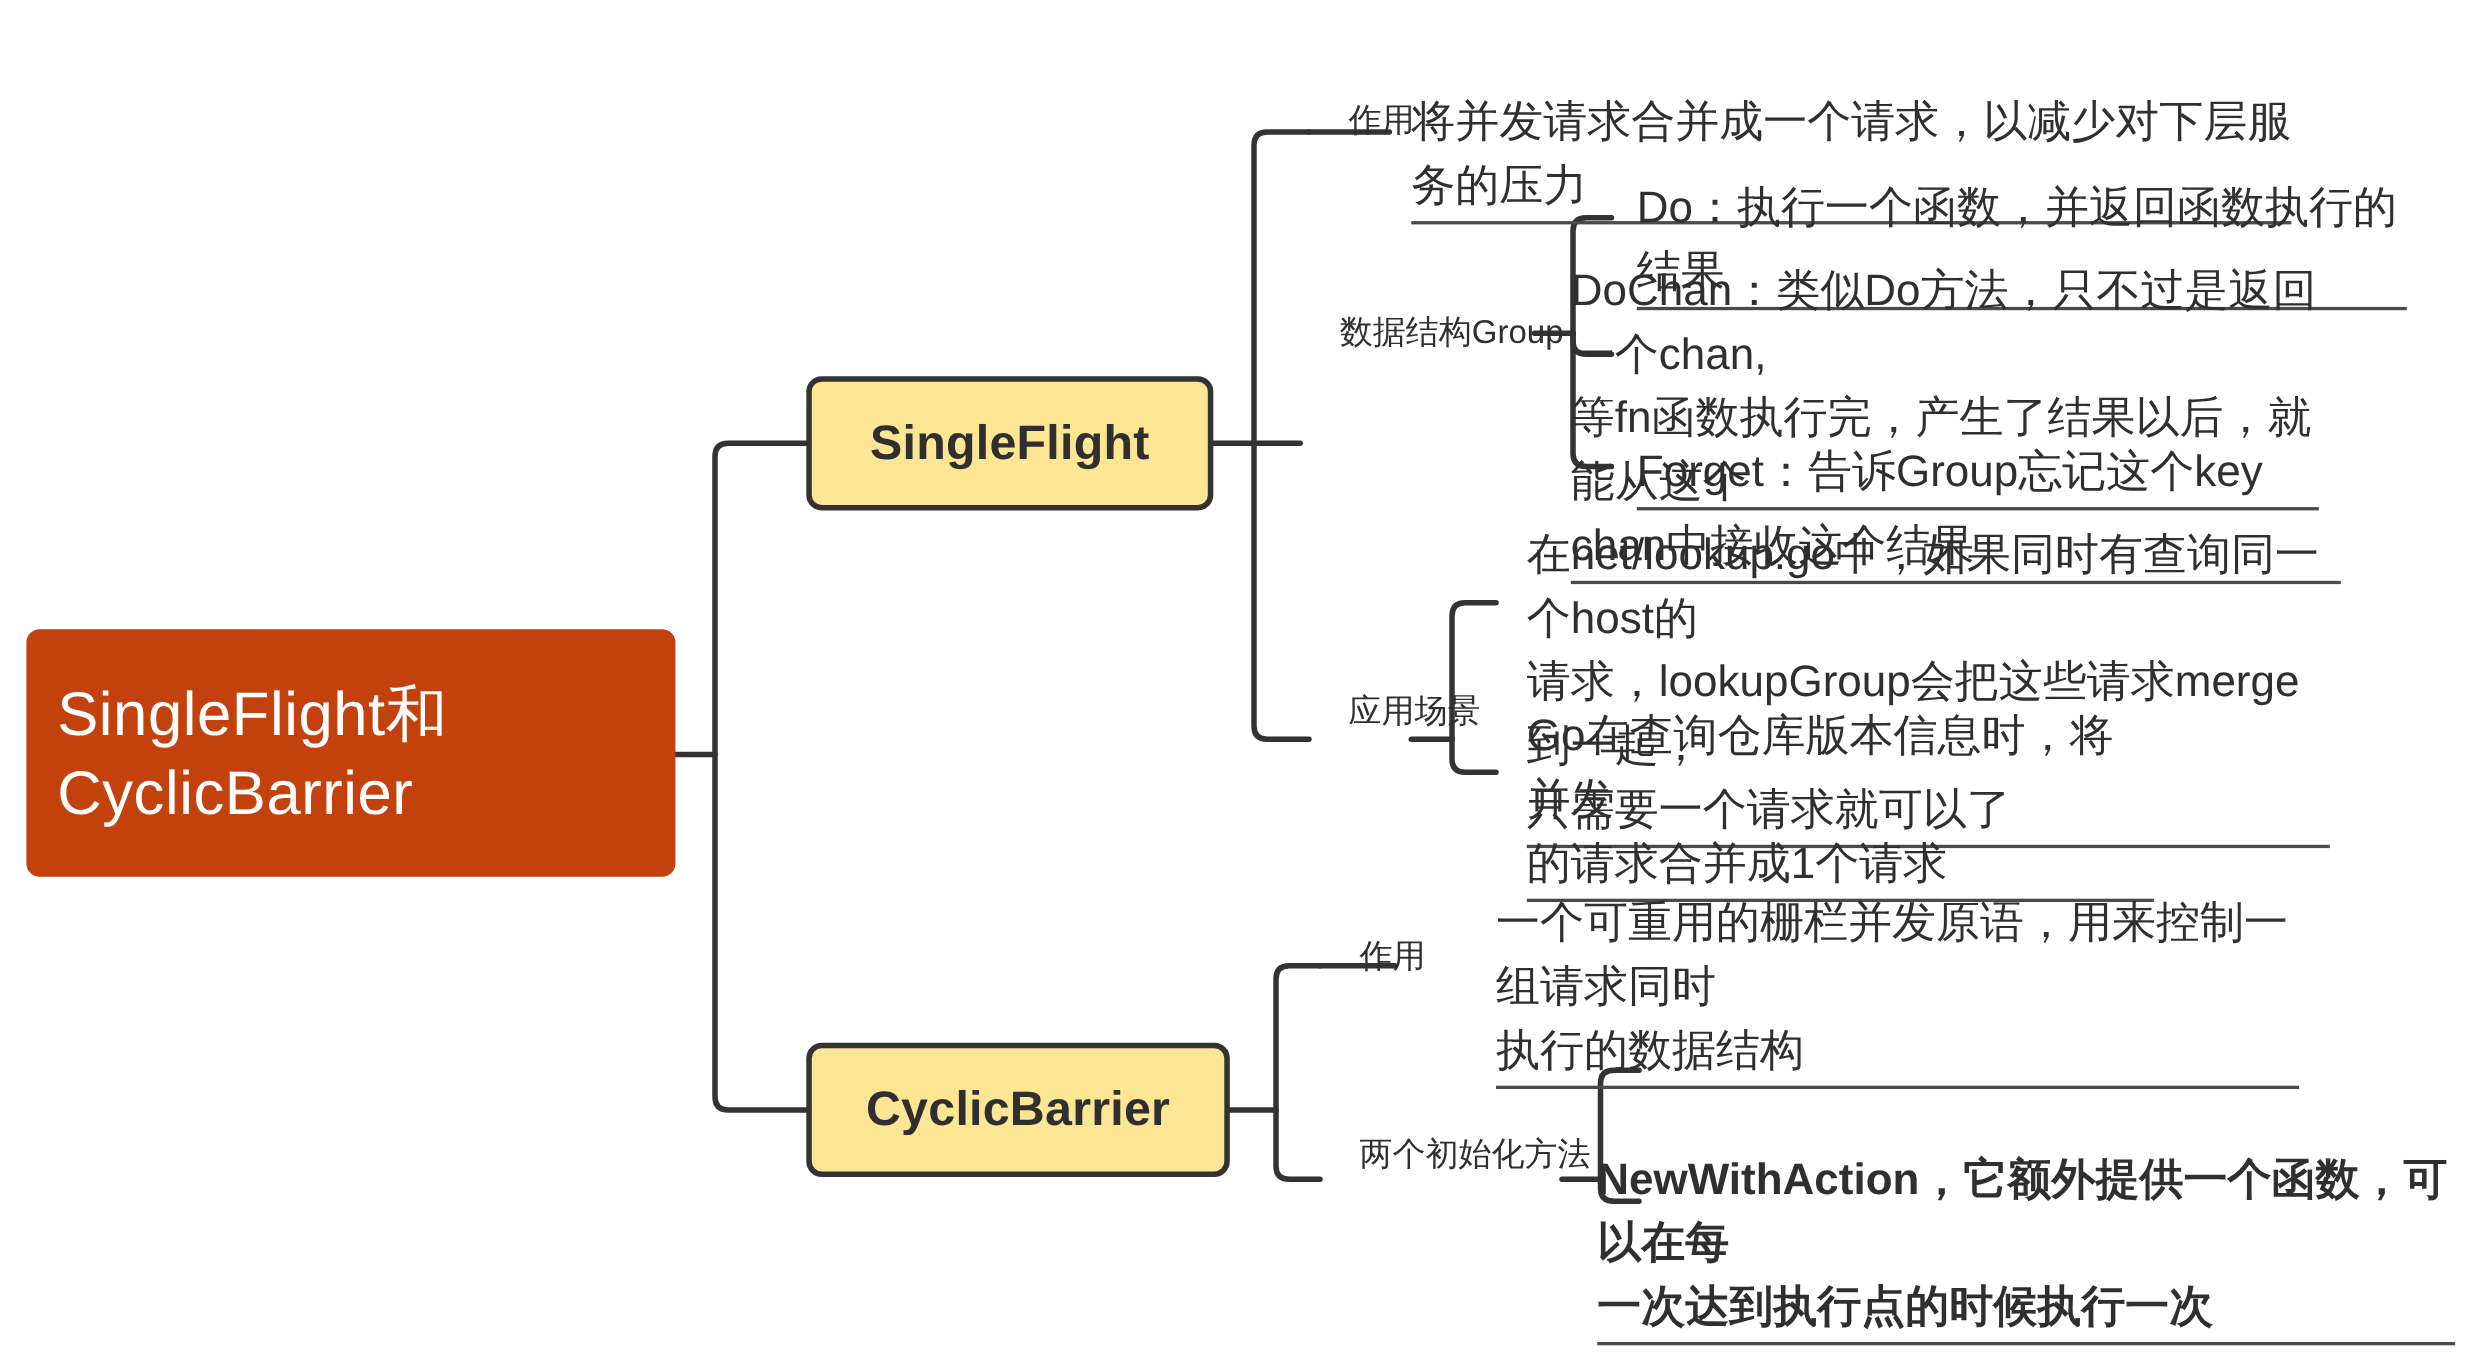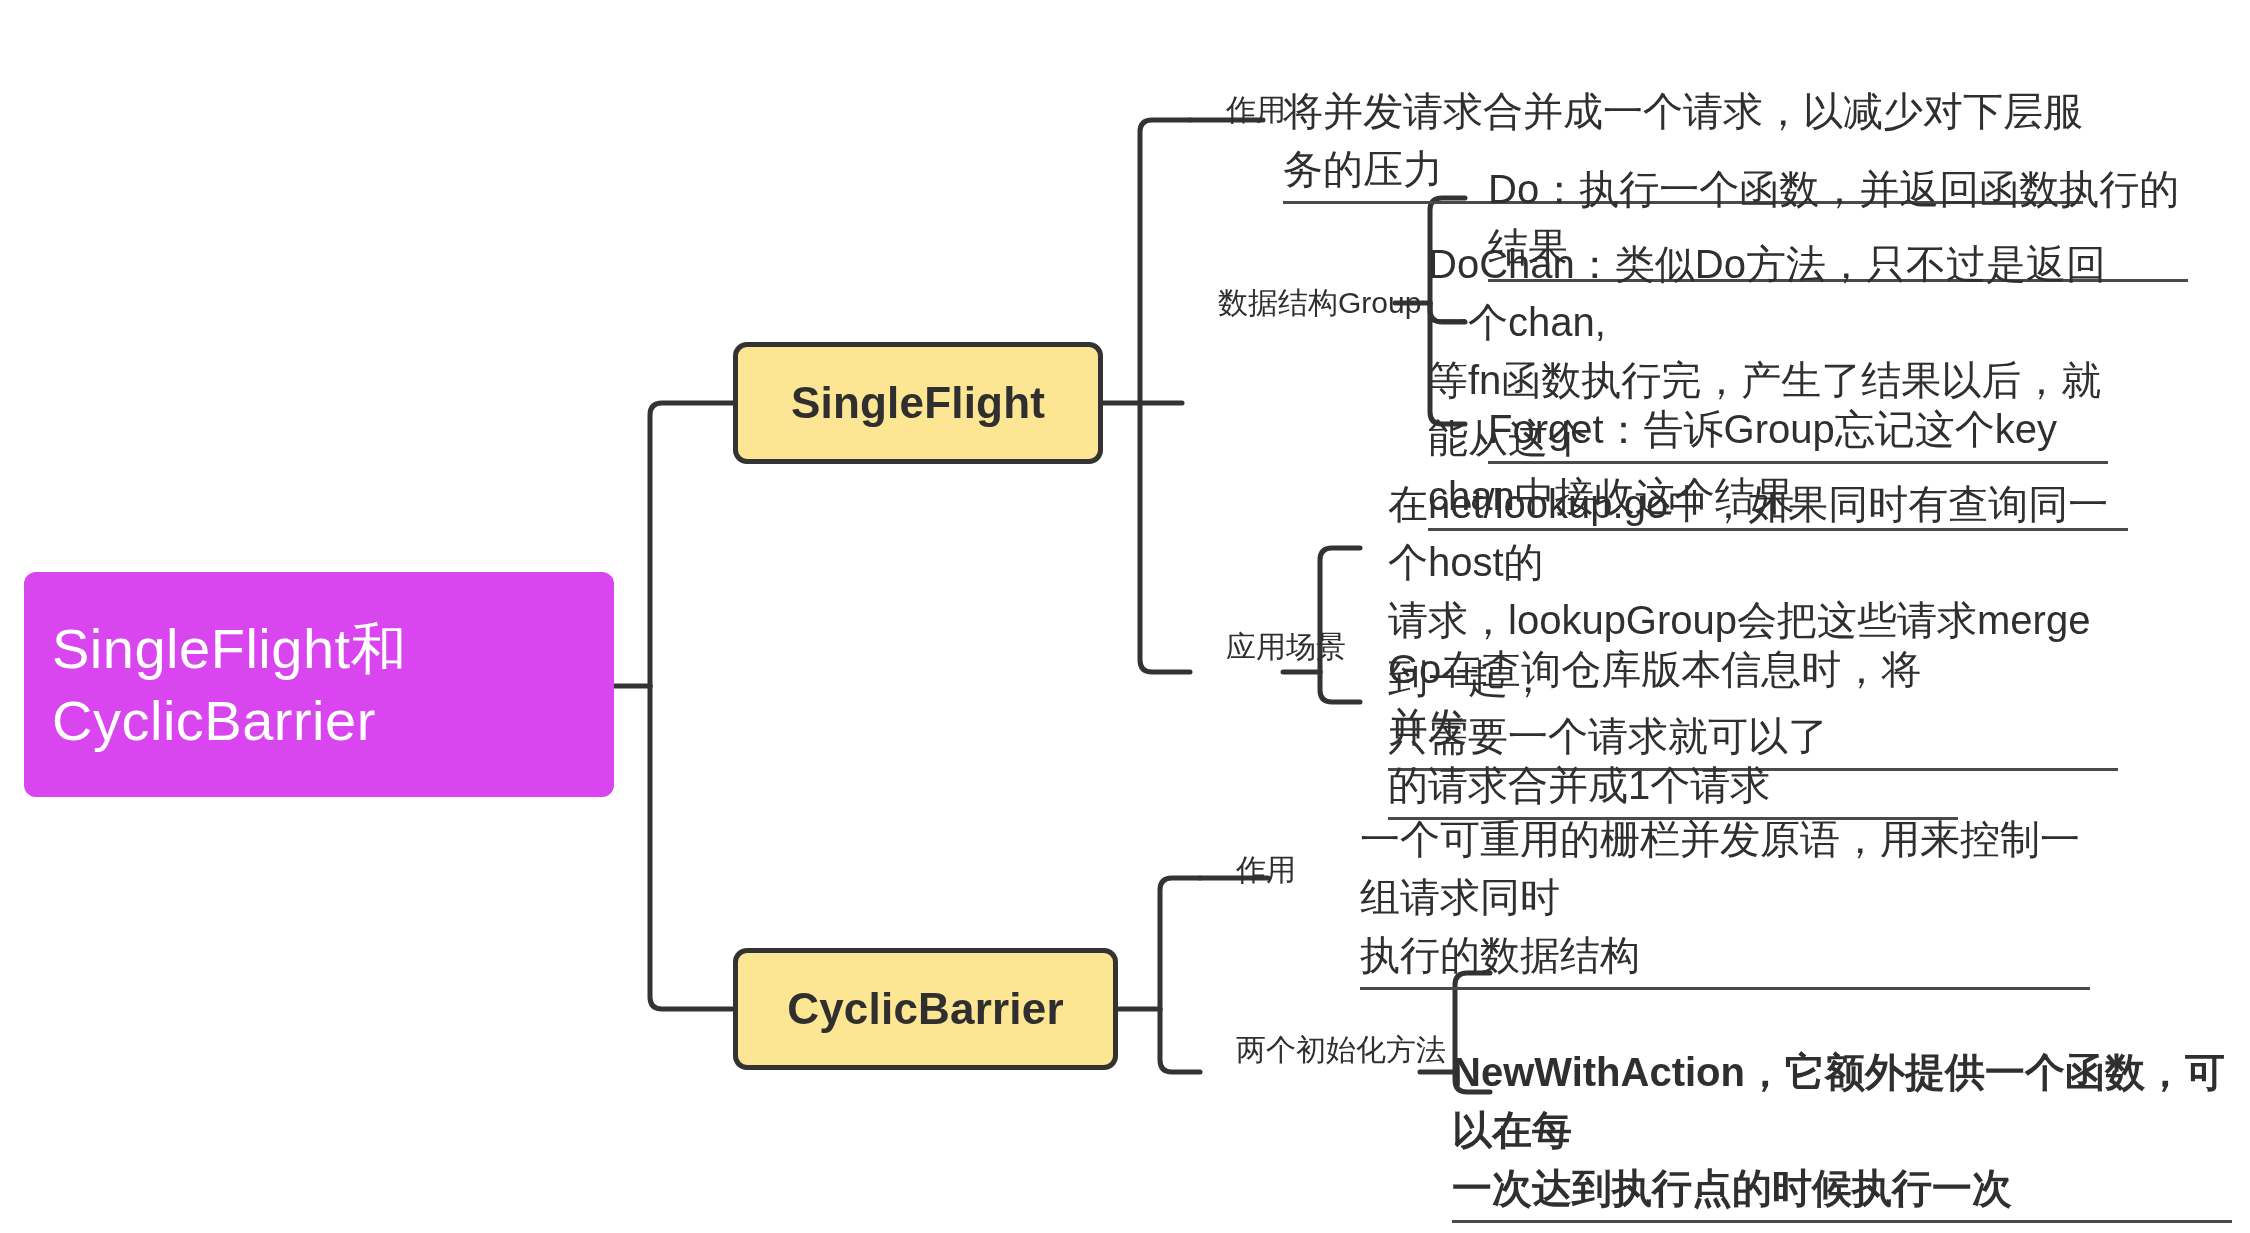--- a/index.html
+++ b/index.html
@@ -30,21 +30,21 @@
     box-sizing: border-box;
     display: flex;
     align-items: center;
     justify-content: center;
   }
   .root-node {
     left: 24px;
     top: 572px;
     width: 590px;
     height: 225px;
-    background: #d946ef;
+    background: #c2410c;
     border-radius: 12px;
     flex-direction: column;
     padding: 0 28px;
   }
   .root-line {
     color: #ffffff;
     font-size: 56px;
     line-height: 1.28;
     font-weight: 400;
     letter-spacing: 0.5px;

